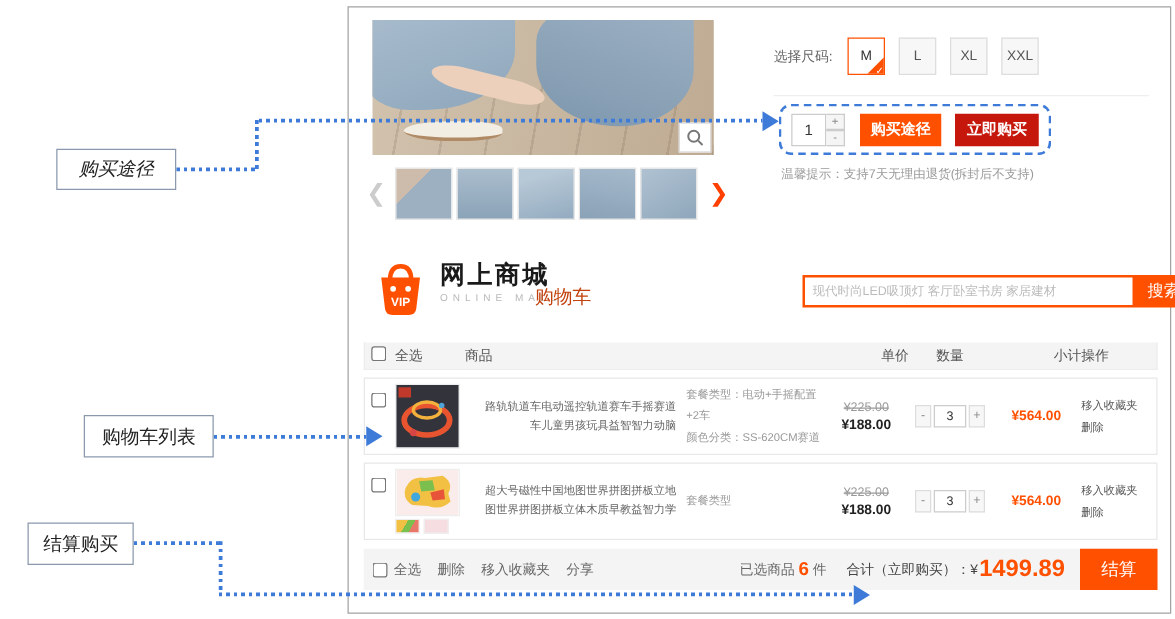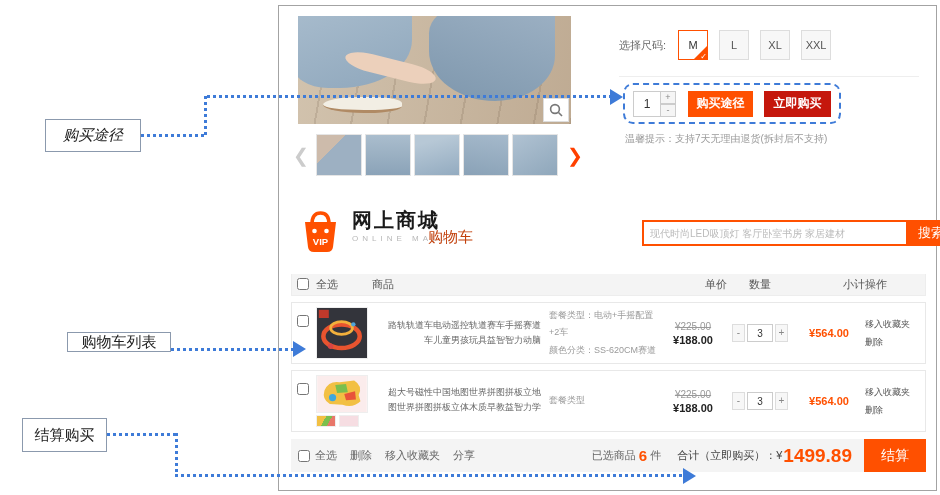--- a/index.html
+++ b/index.html
@@ -303,21 +303,21 @@
     </div>
   </div>
 </div>
 
 <div class="ann-box" style="left:45px;top:119px;width:96px;height:33px;font-style:italic;">购买途径</div>
 <div class="dot-h" style="left:141px;top:134px;width:64px;"></div>
 <div class="dot-v" style="left:204px;top:96px;height:41px;"></div>
 <div class="dot-h" style="left:207px;top:95px;width:403px;"></div>
 <div class="arr-r" style="left:610px;top:89px;"></div>
 
-<div class="ann-box" style="left:67px;top:332px;width:104px;height:20px;">购物车列表</div>
+<div class="ann-box" style="left:67px;top:332px;width:104px;height:34px;">购物车列表</div>
 <div class="dot-h" style="left:171px;top:348px;width:122px;"></div>
 <div class="arr-r" style="left:293px;top:341px;"></div>
 
 <div class="ann-box" style="left:22px;top:418px;width:85px;height:34px;">结算购买</div>
 <div class="dot-h" style="left:107px;top:433px;width:70px;"></div>
 <div class="dot-v" style="left:175px;top:433px;height:42px;"></div>
 <div class="dot-h" style="left:175px;top:474px;width:508px;"></div>
 <div class="arr-r" style="left:683px;top:468px;"></div>
 
 </body></html>

